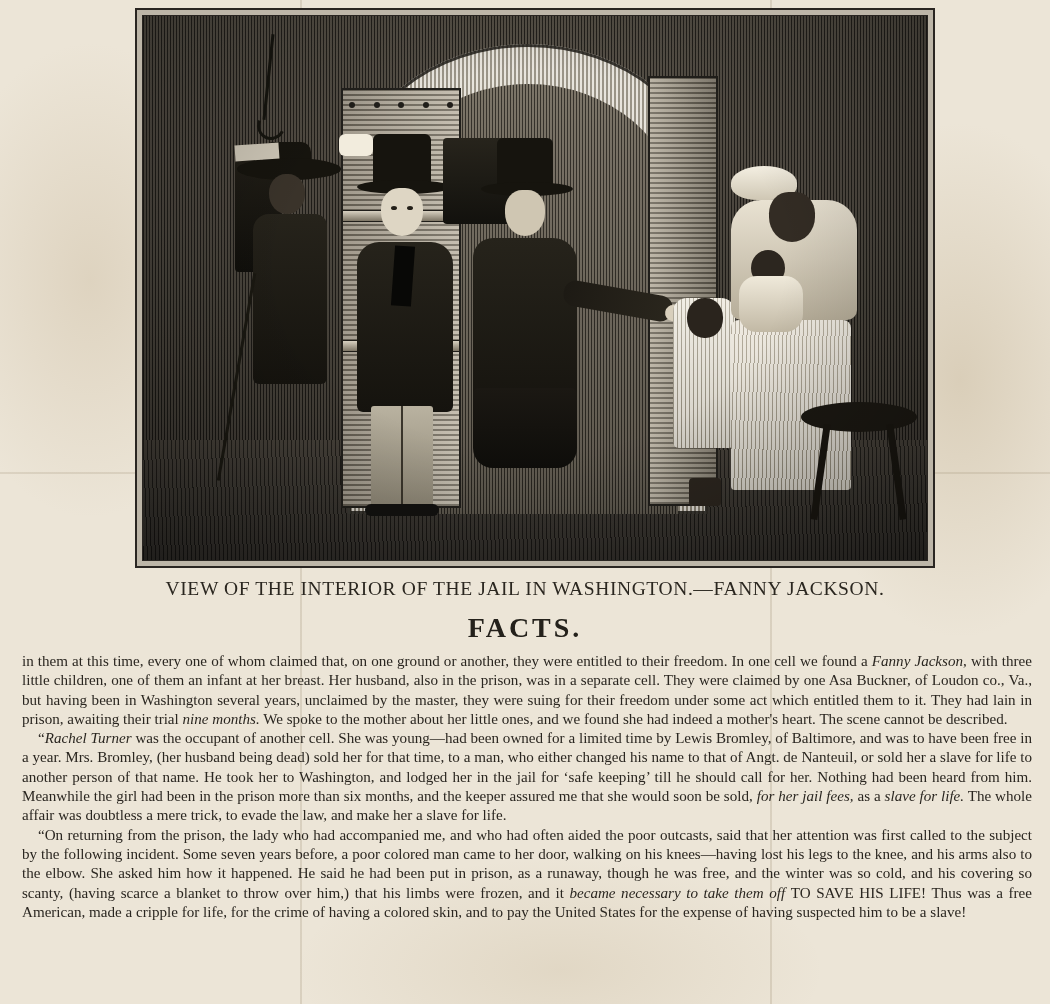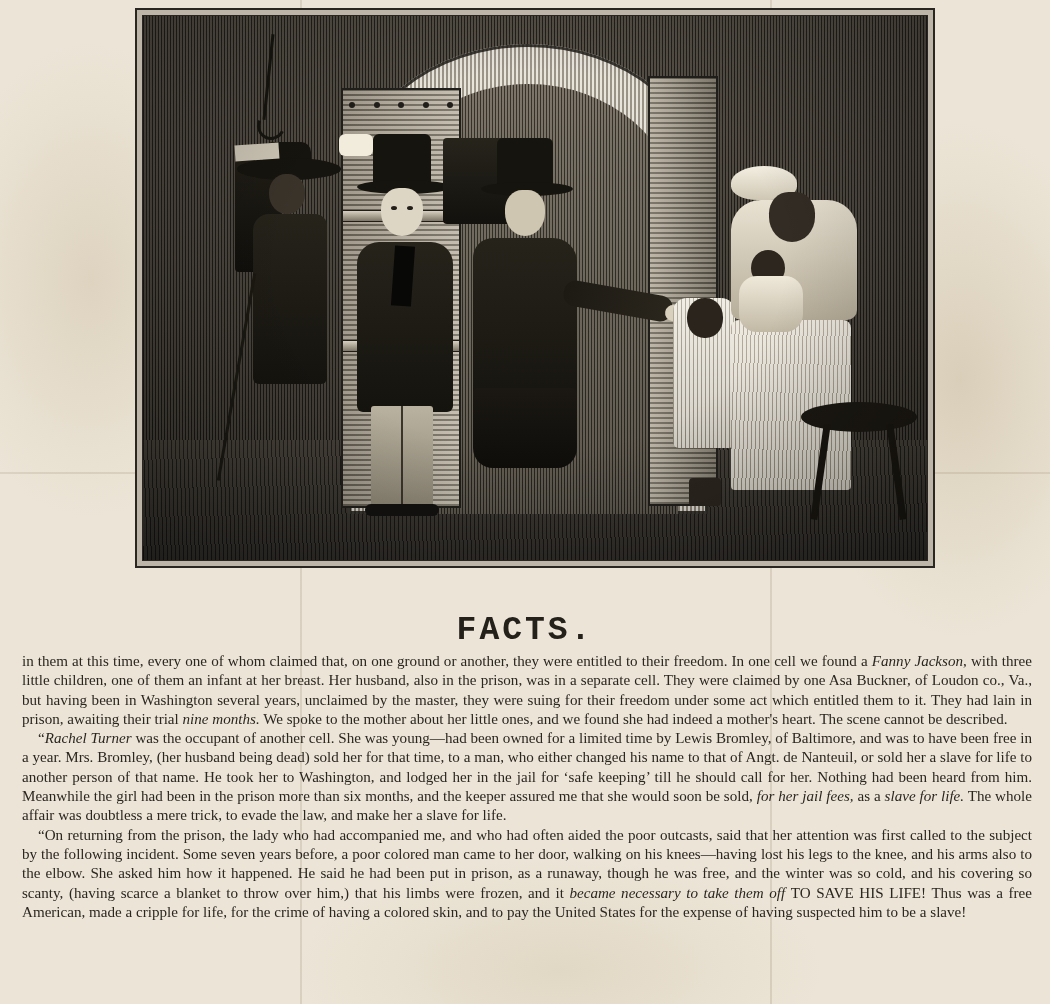--- a/index.html
+++ b/index.html
@@ -289,23 +289,23 @@
     font-size: 19.5px;
     letter-spacing: 0.6px;
     color: #2b2720;
     white-space: nowrap;
   }
   .facts-head {
     position: absolute;
     left: 0; right: 0;
     top: 612px;
     text-align: center;
-    font-family: Liberation Mono, monospace;
+    font-family: Liberation Serif, serif;
     font-weight: bold;
-    font-size: 33px;
+    font-size: 28px;
     letter-spacing: 3px;
     color: #24211b;
   }
   .body-text {
     position: absolute;
     left: 22px;
     right: 18px;
     top: 652px;
     font-size: 15.1px;
     line-height: 19.3px;
@@ -413,20 +413,21 @@
           <div class="top"></div>
           <div class="leg1"></div>
           <div class="leg2"></div>
         </div>
 
         <div class="vignette"></div>
       </div>
     </div>
   </div>
 
+  <div class="plate-caption">VIEW OF THE INTERIOR OF THE JAIL IN WASHINGTON.—FANNY JACKSON.</div>
 
   <div class="facts-head">FACTS.</div>
 
   <div class="body-text" id="body-text">
       <p><span>in them at this time, every one of whom claimed that, on one ground or another, they were entitled to their freedom.  In one cell we found a </span><i>Fanny Jackson</i><span>, with three little children, one of them an infant at her breast.  Her husband, also in the prison, was in a separate cell. They were claimed by one Asa Buckner, of Loudon co., Va., but having been in Washington several years, unclaimed by the master, they were suing for their freedom under some act which entitled them to it.  They had lain in prison, awaiting their trial </span><i>nine months.</i><span>  We spoke to the mother about her little ones, and we found she had indeed a mother's heart.  The scene cannot be described.</span></p>
       <p class="indent"><span>“</span><i>Rachel Turner</i><span> was the occupant of another cell.  She was young—had been owned for a limited time by Lewis Bromley, of Baltimore, and was to have been free in a year.  Mrs. Bromley, (her husband being dead) sold her for that time, to a man, who either changed his name to that of Angt. de Nanteuil, or sold her a slave for life to another person of that name.  He took her to Washington, and lodged her in the jail for ‘safe keeping’ till he should call for her.  Nothing had been heard from him.  Meanwhile the girl had been in the prison more than six months, and the keeper assured me that she would soon be sold, </span><i>for her jail fees,</i><span> as a </span><i>slave for life.</i><span>  The whole affair was doubtless a mere trick, to evade the law, and make her a slave for life.</span></p>
       <p class="indent"><span>“On returning from the prison, the lady who had accompanied me, and who had often aided the poor outcasts, said that her attention was first called to the subject by the following incident.  Some seven years before, a poor colored man came to her door, walking on his knees—having lost his legs to the knee, and his arms also to the elbow.  She asked him how it happened.  He said he had been put in prison, as a runaway, though he was free, and the winter was so cold, and his covering so scanty, (having scarce a blanket to throw over him,) that his limbs were frozen, and it </span><i>became necessary to take them off</i><span> </span><span class="sc">TO SAVE HIS LIFE</span><span>!  Thus was a free American, made a cripple for life, for the crime of having a colored skin, and to pay the United States for the expense of having suspected him to be a slave!</span></p>
     </div>
 
 </div>

